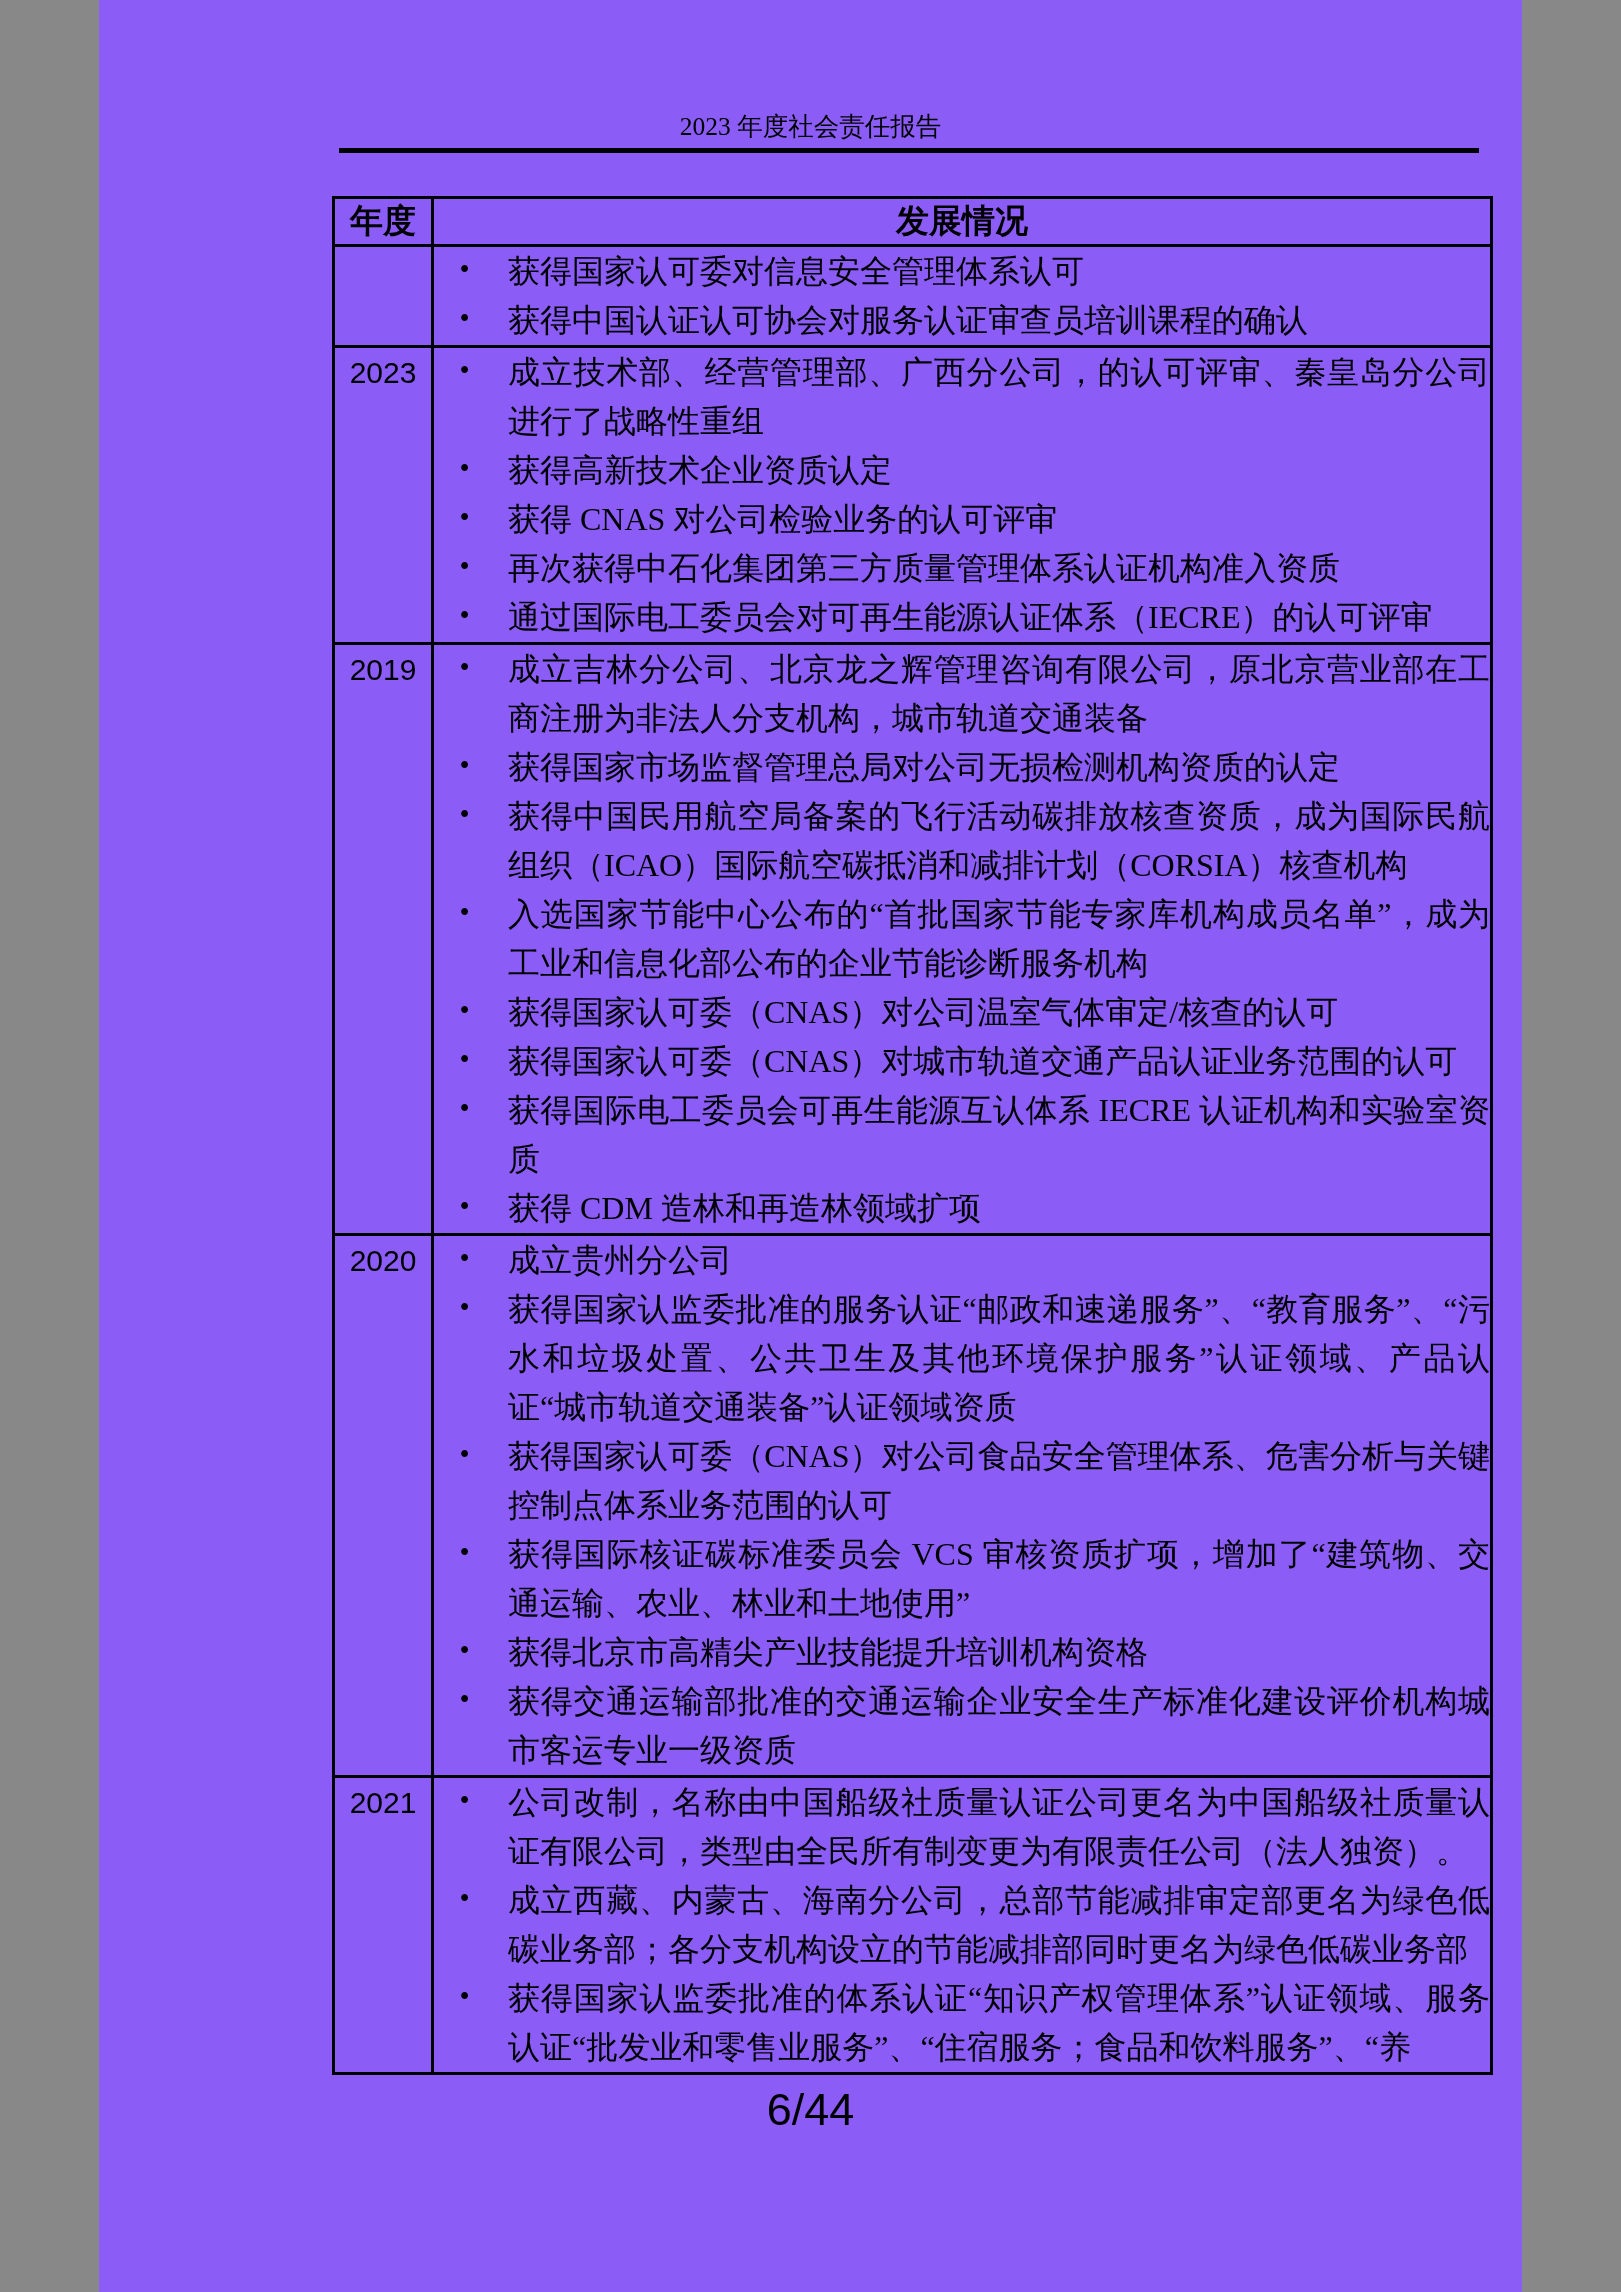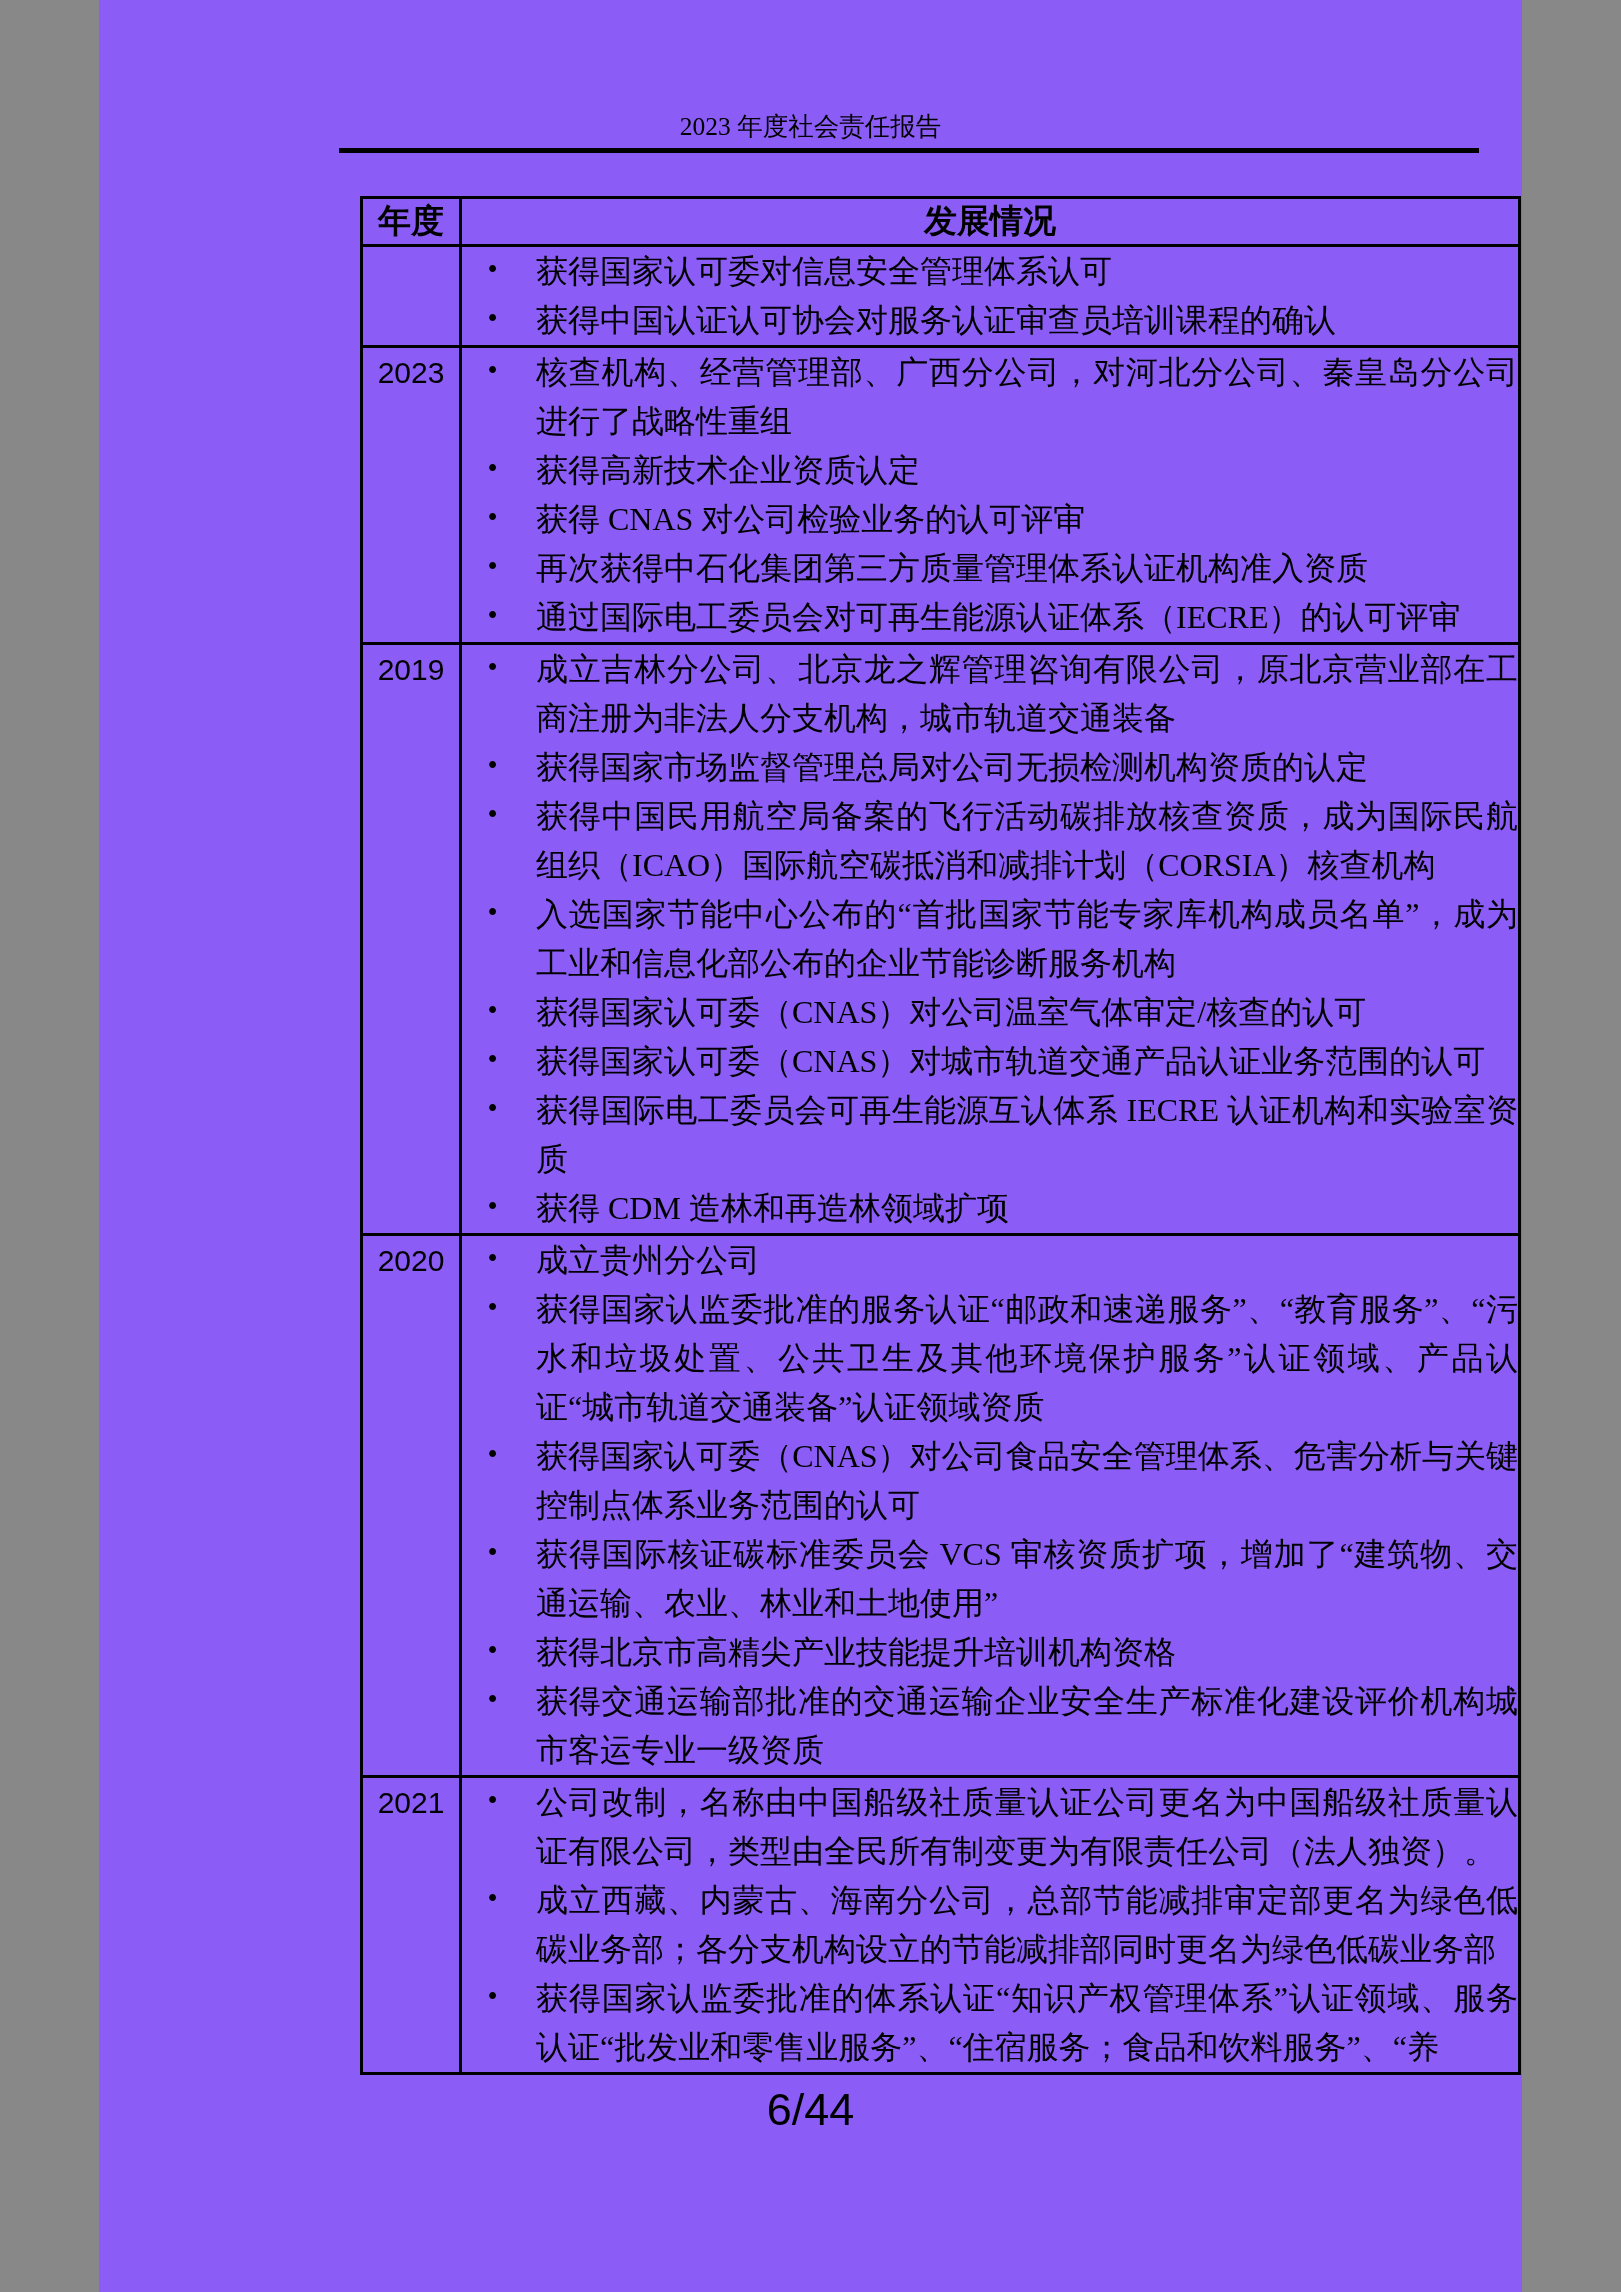--- a/index.html
+++ b/index.html
@@ -25,21 +25,21 @@
   .doc-rule {
     position: absolute;
     top: 148px;
     left: 240px;
     width: 1140px;
     height: 4.9px;
     background: #000000;
   }
   table.dev-table {
     position: absolute;
-    left: 261px;
+    left: 233px;
     top: 196px;
     width: 1161px;
     border-collapse: collapse;
     table-layout: fixed;
   }
   .dev-table th, .dev-table td {
     border: 3.9px solid #000000;
     padding: 0;
   }
   .dev-table th {
@@ -106,21 +106,21 @@
         <tr>
           <td class="year-cell"></td>
           <td class="items-cell">
             <div class="item"><span class="bullet">•</span><span>获得国家认可委对信息安全管理体系认可</span></div>
             <div class="item"><span class="bullet">•</span><span>获得中国认证认可协会对服务认证审查员培训课程的确认</span></div>
           </td>
         </tr>
         <tr>
           <td class="year-cell">2023</td>
           <td class="items-cell">
-            <div class="item"><span class="bullet">•</span><span>核查机构、经营管理部、广西分公司，对河北分公司、秦皇岛分公司进行了战略性重组</span></div>
+            <div class="item"><span class="bullet">•</span><span>成立技术部、经营管理部、广西分公司，的认可评审、秦皇岛分公司进行了战略性重组</span></div>
             <div class="item"><span class="bullet">•</span><span>获得高新技术企业资质认定</span></div>
             <div class="item"><span class="bullet">•</span><span>获得 CNAS 对公司检验业务的认可评审</span></div>
             <div class="item"><span class="bullet">•</span><span>再次获得中石化集团第三方质量管理体系认证机构准入资质</span></div>
             <div class="item"><span class="bullet">•</span><span>通过国际电工委员会对可再生能源认证体系（IECRE）的认可评审</span></div>
           </td>
         </tr>
         <tr>
           <td class="year-cell">2019</td>
           <td class="items-cell">
             <div class="item"><span class="bullet">•</span><span>成立吉林分公司、北京龙之辉管理咨询有限公司，原北京营业部在工商注册为非法人分支机构，城市轨道交通装备</span></div>

